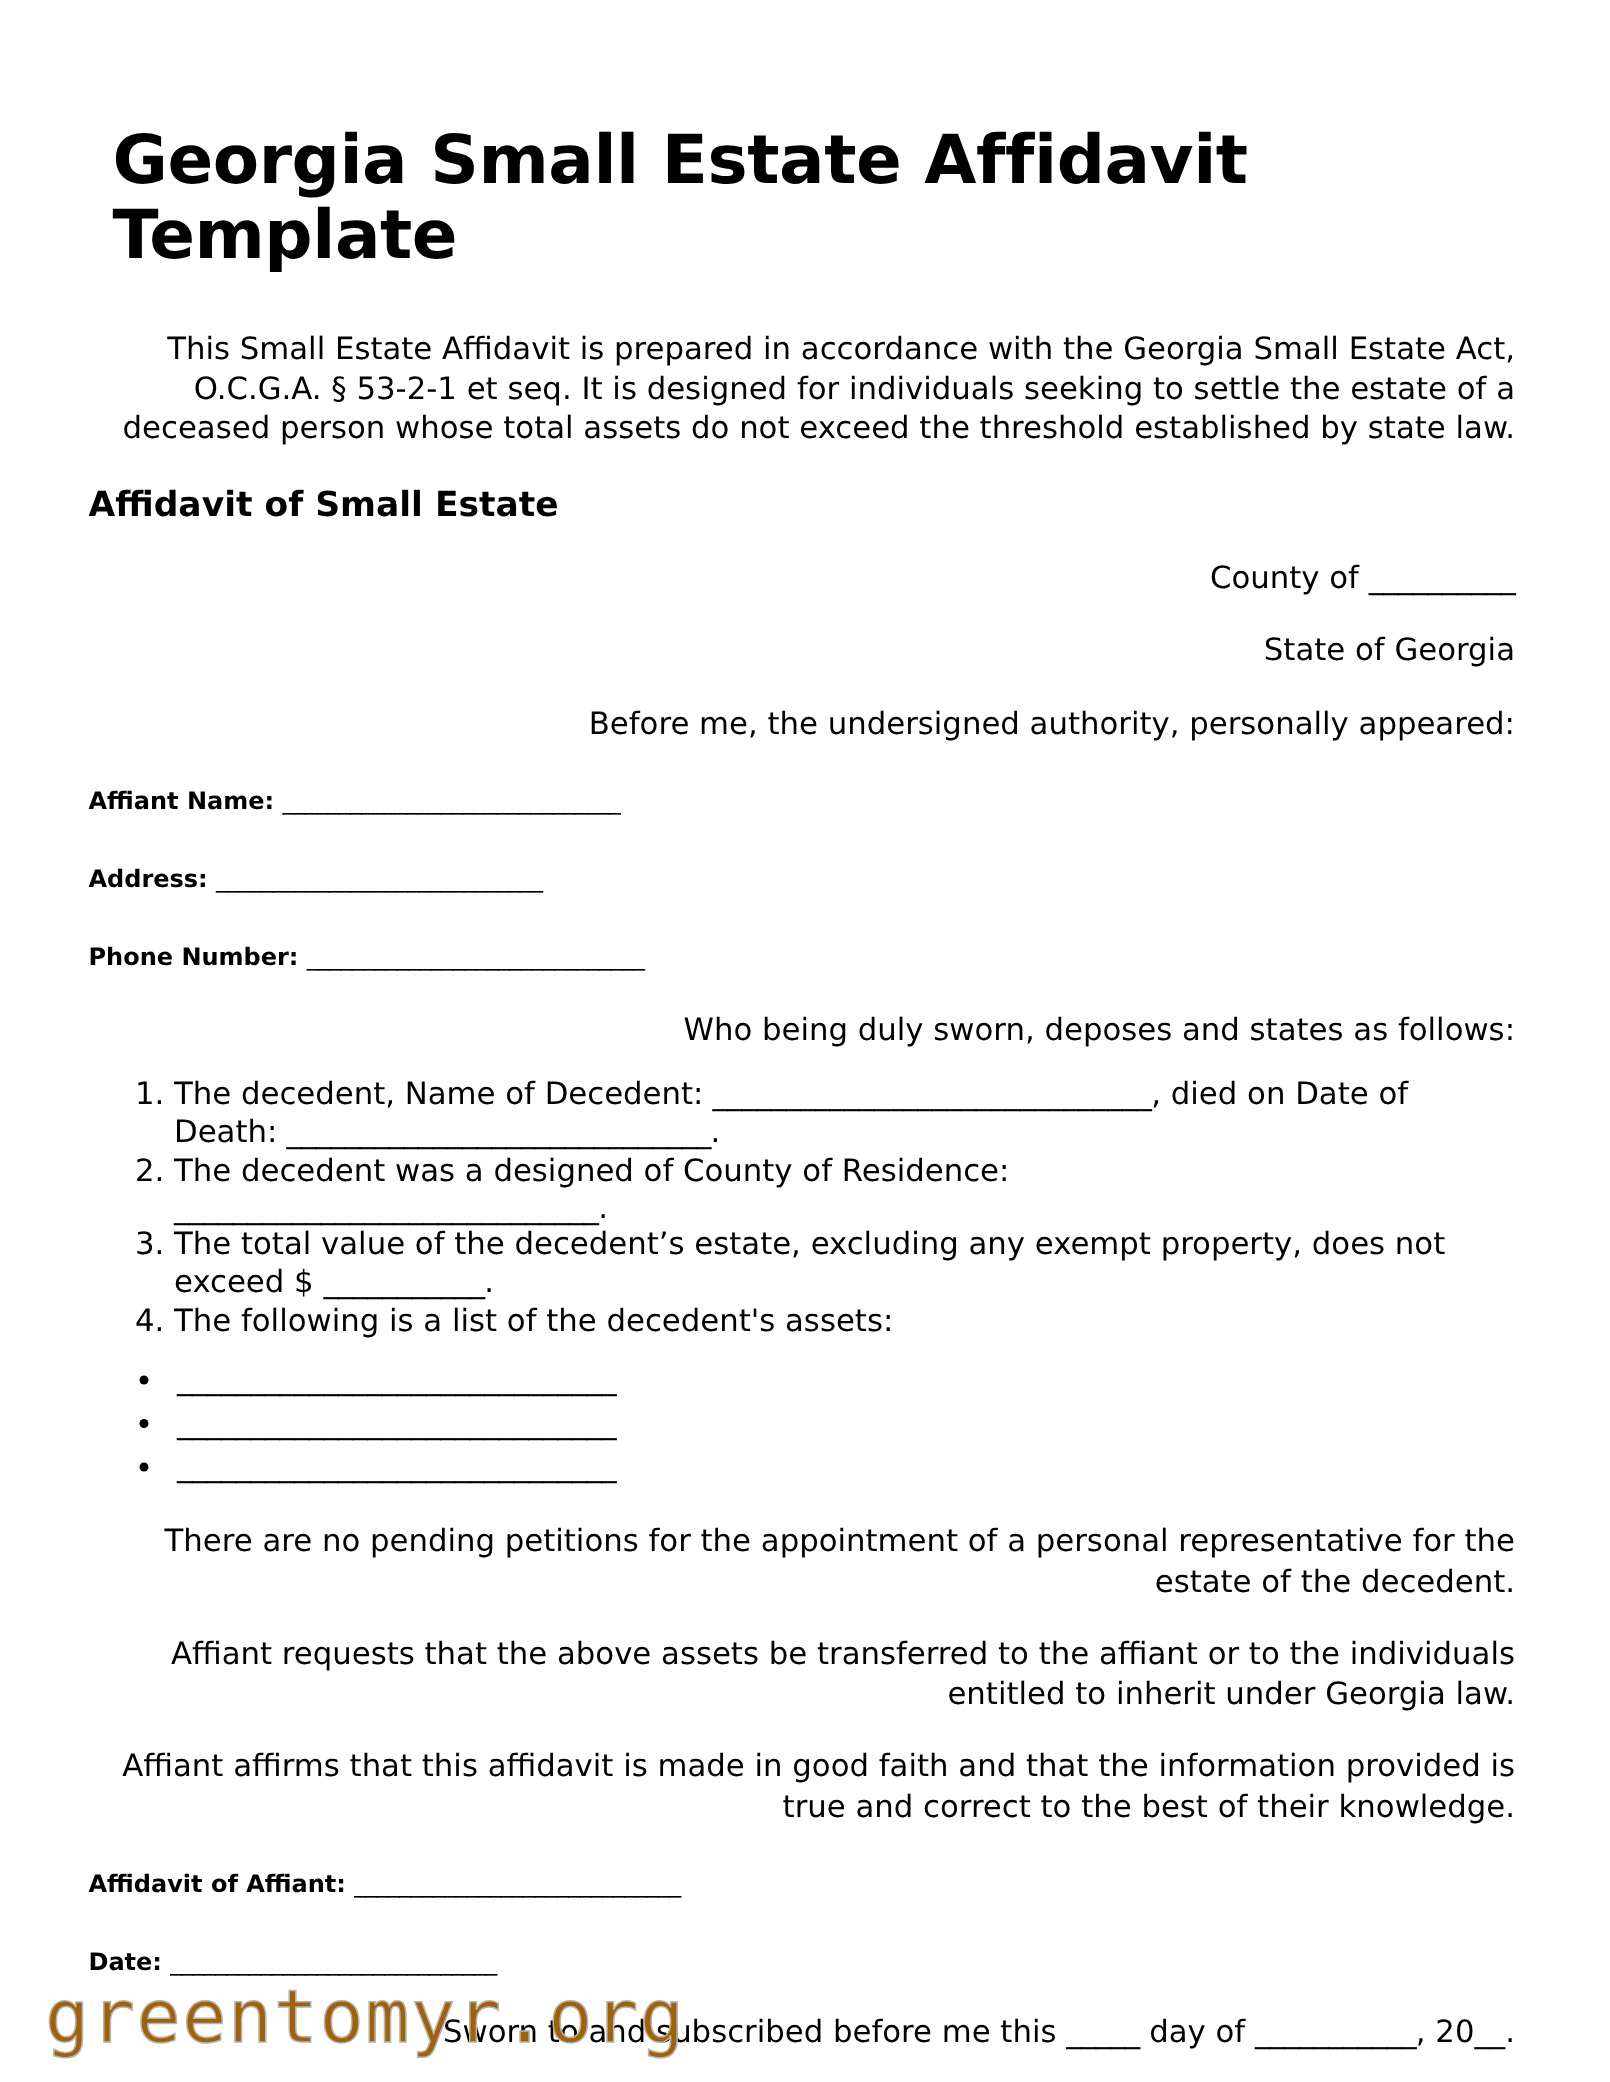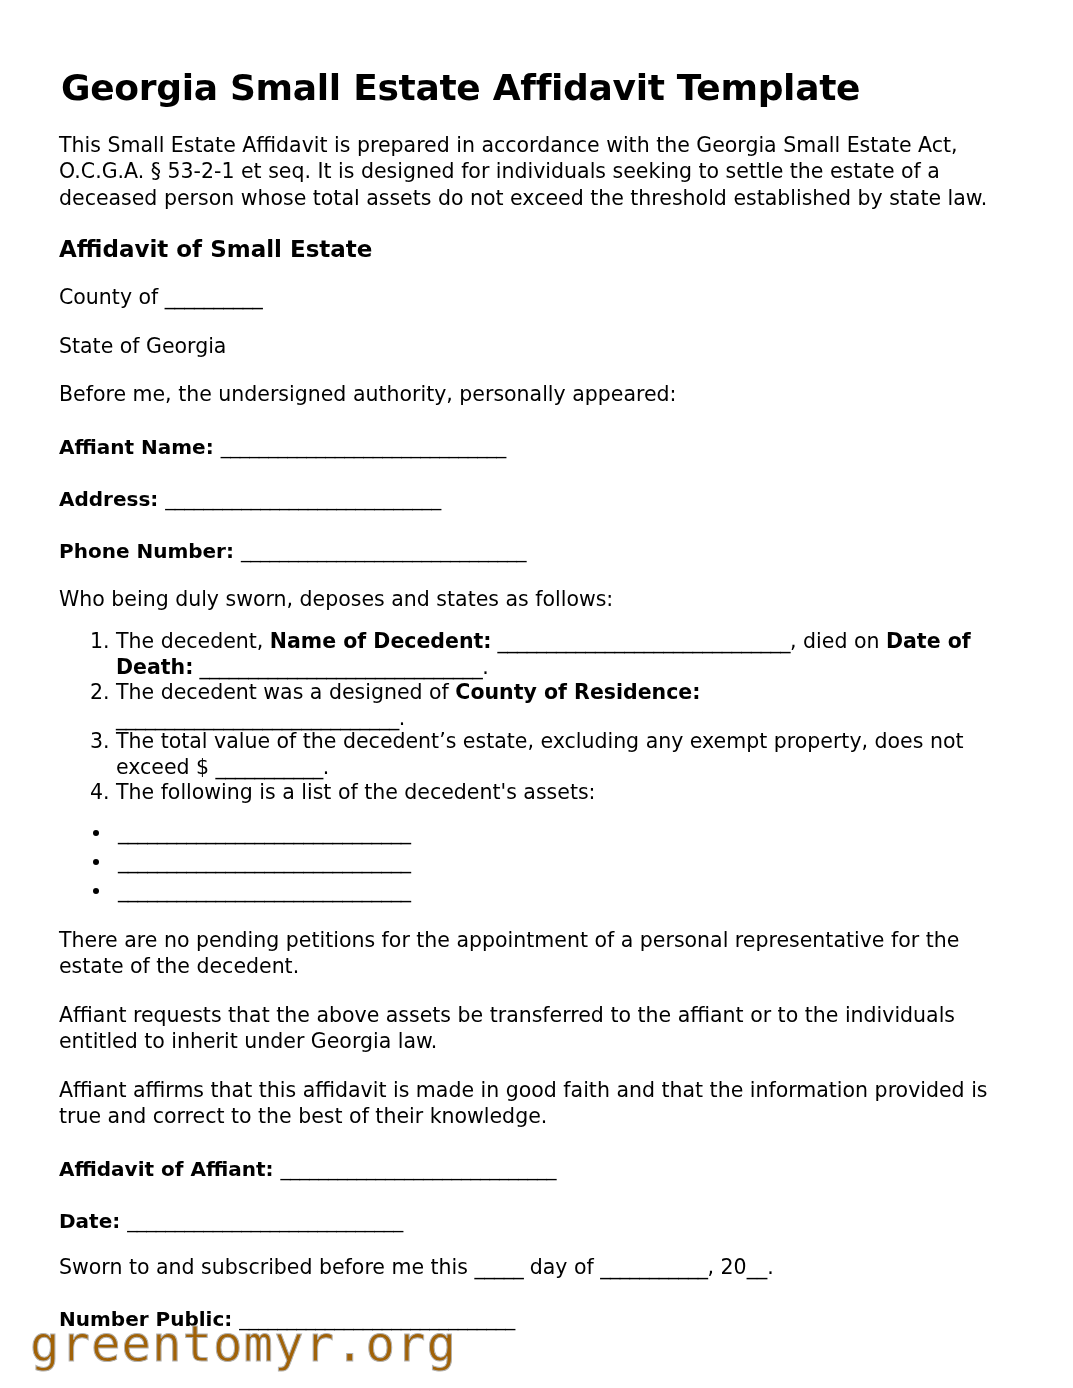--- a/index.html
+++ b/index.html
@@ -22,47 +22,48 @@
     padding: 0;
     box-sizing: border-box;
   }
   .content {
     position: absolute;
     left: 59px;
     top: 0;
     width: 951px;
   }
   h1.doc-title {
-    font-size: 36px;
+    font-size: 45px;
     font-weight: bold;
     letter-spacing: -0.3px;
     line-height: 1.1;
-    margin: 2px;
+    margin: 16px;
     padding-top: 66px;
     color: #000;
   }
   p.para {
     font-size: 20.5px;
     line-height: 26.5px;
     margin: 0;
     padding-top: 22px;
     color: #000;
+    text-align: right;
   }
   p.para.tight {
     padding-top: 20px;
   }
   .sec-head {
     font-size: 23px;
     font-weight: bold;
     line-height: 26px;
     margin: 0;
     padding-top: 25px;
   }
   .field-line {
-    font-size: 20px;
+    font-size: 16px;
     line-height: 26px;
     margin: 0;
     padding-top: 26px;
     font-weight: bold;
   }
   .field-line .blank {
     font-weight: normal;
   }
   .blank {
     font-family: "DejaVu Sans", "Liberation Sans", sans-serif;
@@ -104,21 +105,21 @@
     left: 30px;
     top: 1316px;
     font-family: "DejaVu Sans Mono", "Liberation Mono", monospace;
     font-size: 49px;
     letter-spacing: 1px;
     color: #a16207;
     -webkit-text-stroke: 1px #b4b4b4;
     white-space: nowrap;
     pointer-events: none;
   }
-  b, strong { font-weight: bold; }
+  b, strong { font-weight: normal; }
 </style>
 </head>
 <body>
 
 <div class="page">
   <div class="content">
 
     <h1 class="doc-title">Georgia Small Estate Affidavit Template</h1>
 
     <p class="para">This Small Estate Affidavit is prepared in accordance with the Georgia Small Estate Act, O.C.G.A. § 53-2-1 et seq. It is designed for individuals seeking to settle the estate of a deceased person whose total assets do not exceed the threshold established by state law.</p>

